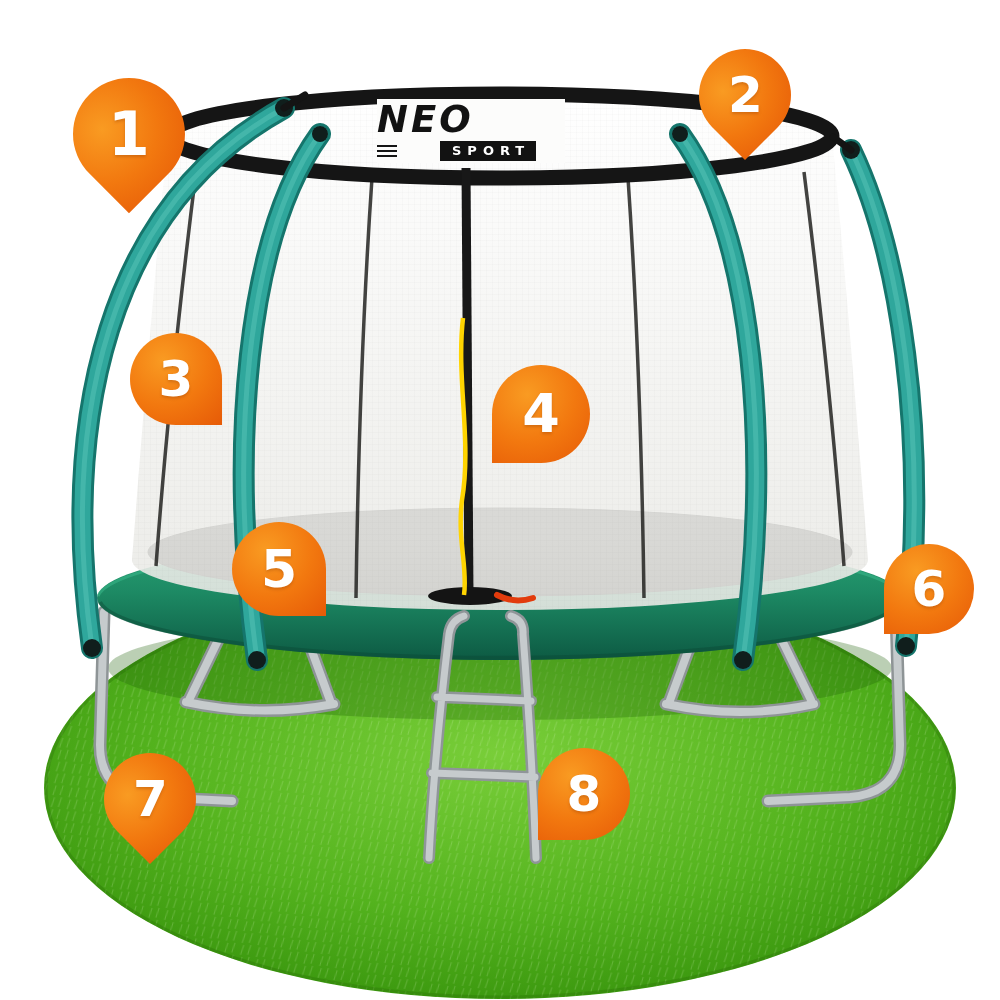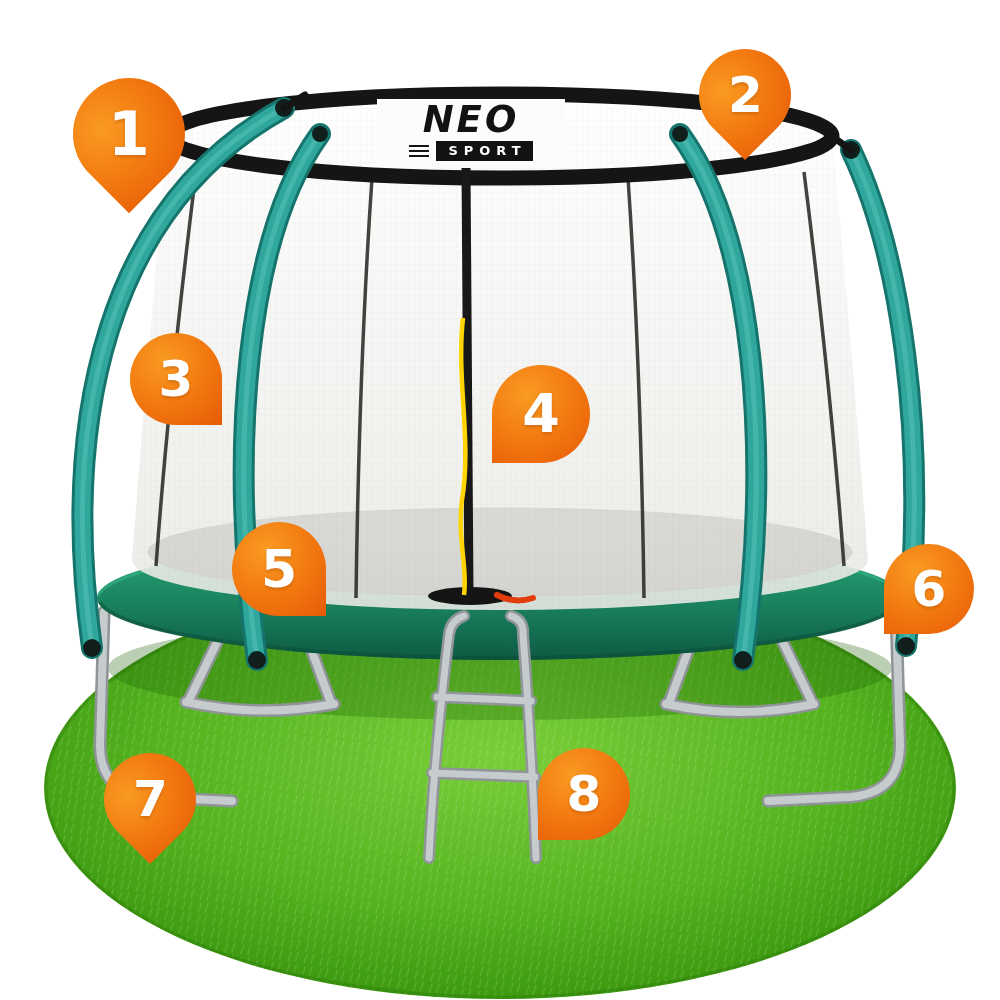--- a/index.html
+++ b/index.html
@@ -7,32 +7,32 @@
     width:1000px;height:1000px;background:#ffffff;
     font-family:"DejaVu Sans","Liberation Sans",sans-serif;
     overflow:hidden;
   }
   .stage{position:relative;width:1000px;height:1000px;overflow:hidden;background:#ffffff;}
   svg.scene{position:absolute;left:0;top:0;z-index:1;}
 
   
   .logo{
     position:absolute;left:377px;top:99px;width:188px;height:64px;z-index:5;
-    background:#fcfcfb;display:flex;flex-direction:column;align-items:center;justify-content:center;gap:3px;
+    background:#fcfcfb;display:flex;flex-direction:column;align-items:flex-start;justify-content:center;gap:3px;
   }
   .logo .name{
     font-size:37px;font-weight:bold;font-style:italic;letter-spacing:3px;
     color:#121212;line-height:1;
   }
   .logo .bar-row{display:flex;align-items:center;gap:7px;}
   .logo-stripes{display:block;width:20px;height:2px;background:#151515;
     box-shadow:0 -5px 0 #151515,0 5px 0 #151515;}
   .logo .sub{
     background:#121212;color:#ffffff;font-size:13px;font-weight:bold;
-    letter-spacing:6px;padding:2px 6px 2px 12px;line-height:1.2;
+    letter-spacing:6px;padding:2px 6px 2px 12px;line-height:1.2;margin-left:36px;
   }
 
   
   .pin{
     position:absolute;z-index:10;display:flex;align-items:center;justify-content:center;
     background:radial-gradient(circle at 36% 30%,
       var(--marker-orange-light,#f99b22) 0%,
       var(--marker-orange,#f2780f) 52%,
       var(--marker-orange-dark,#e65a07) 100%);
   }

